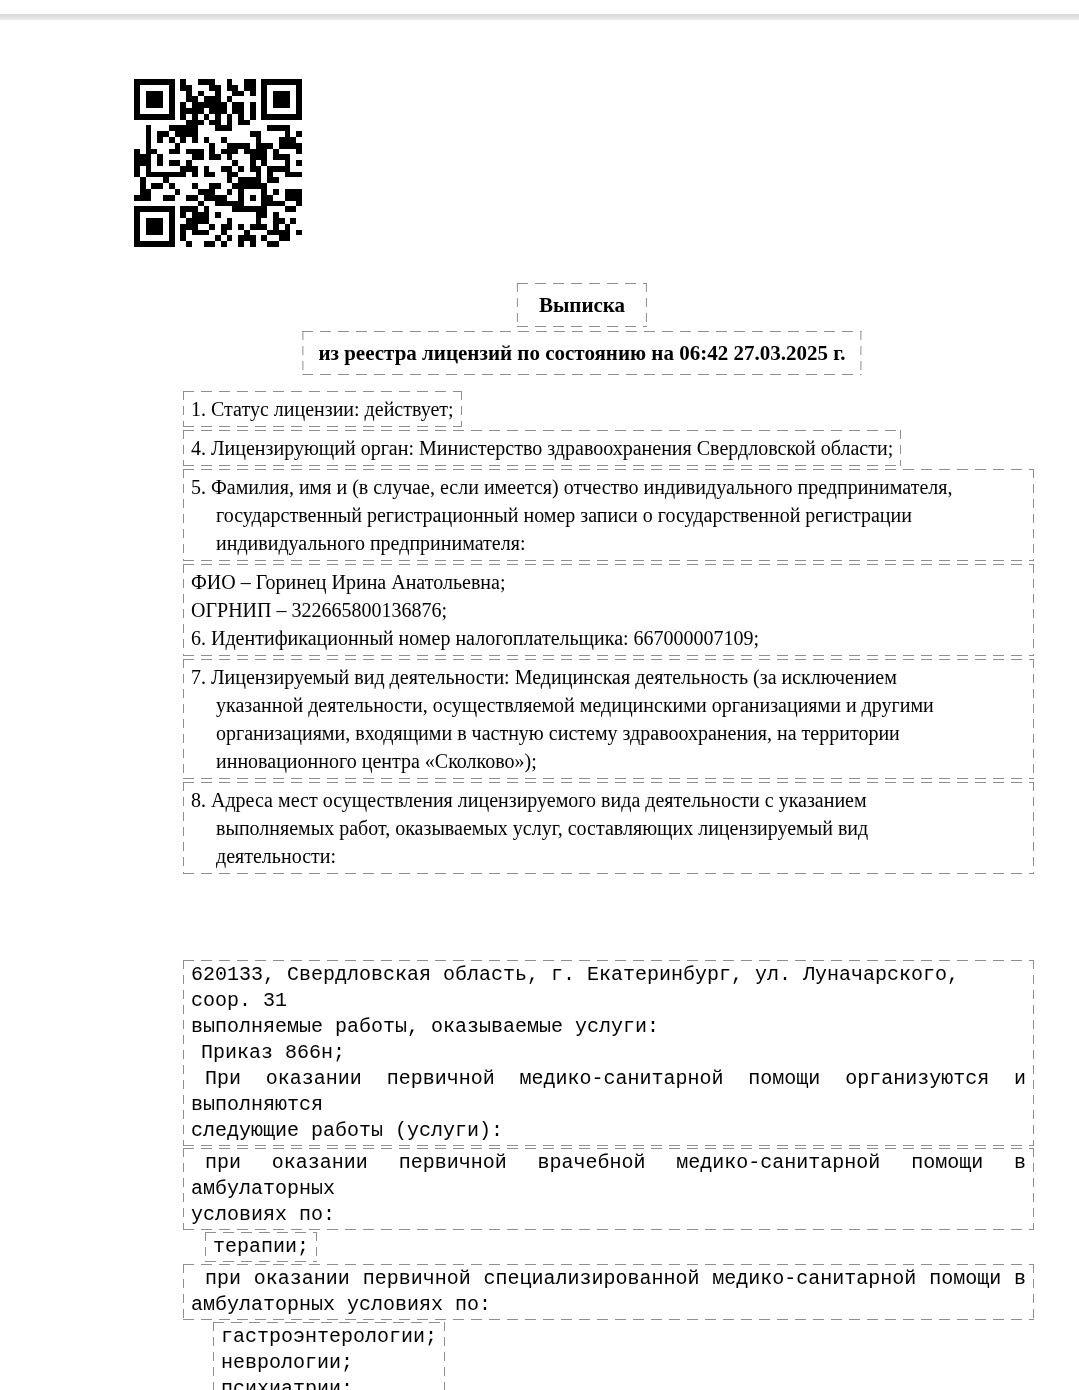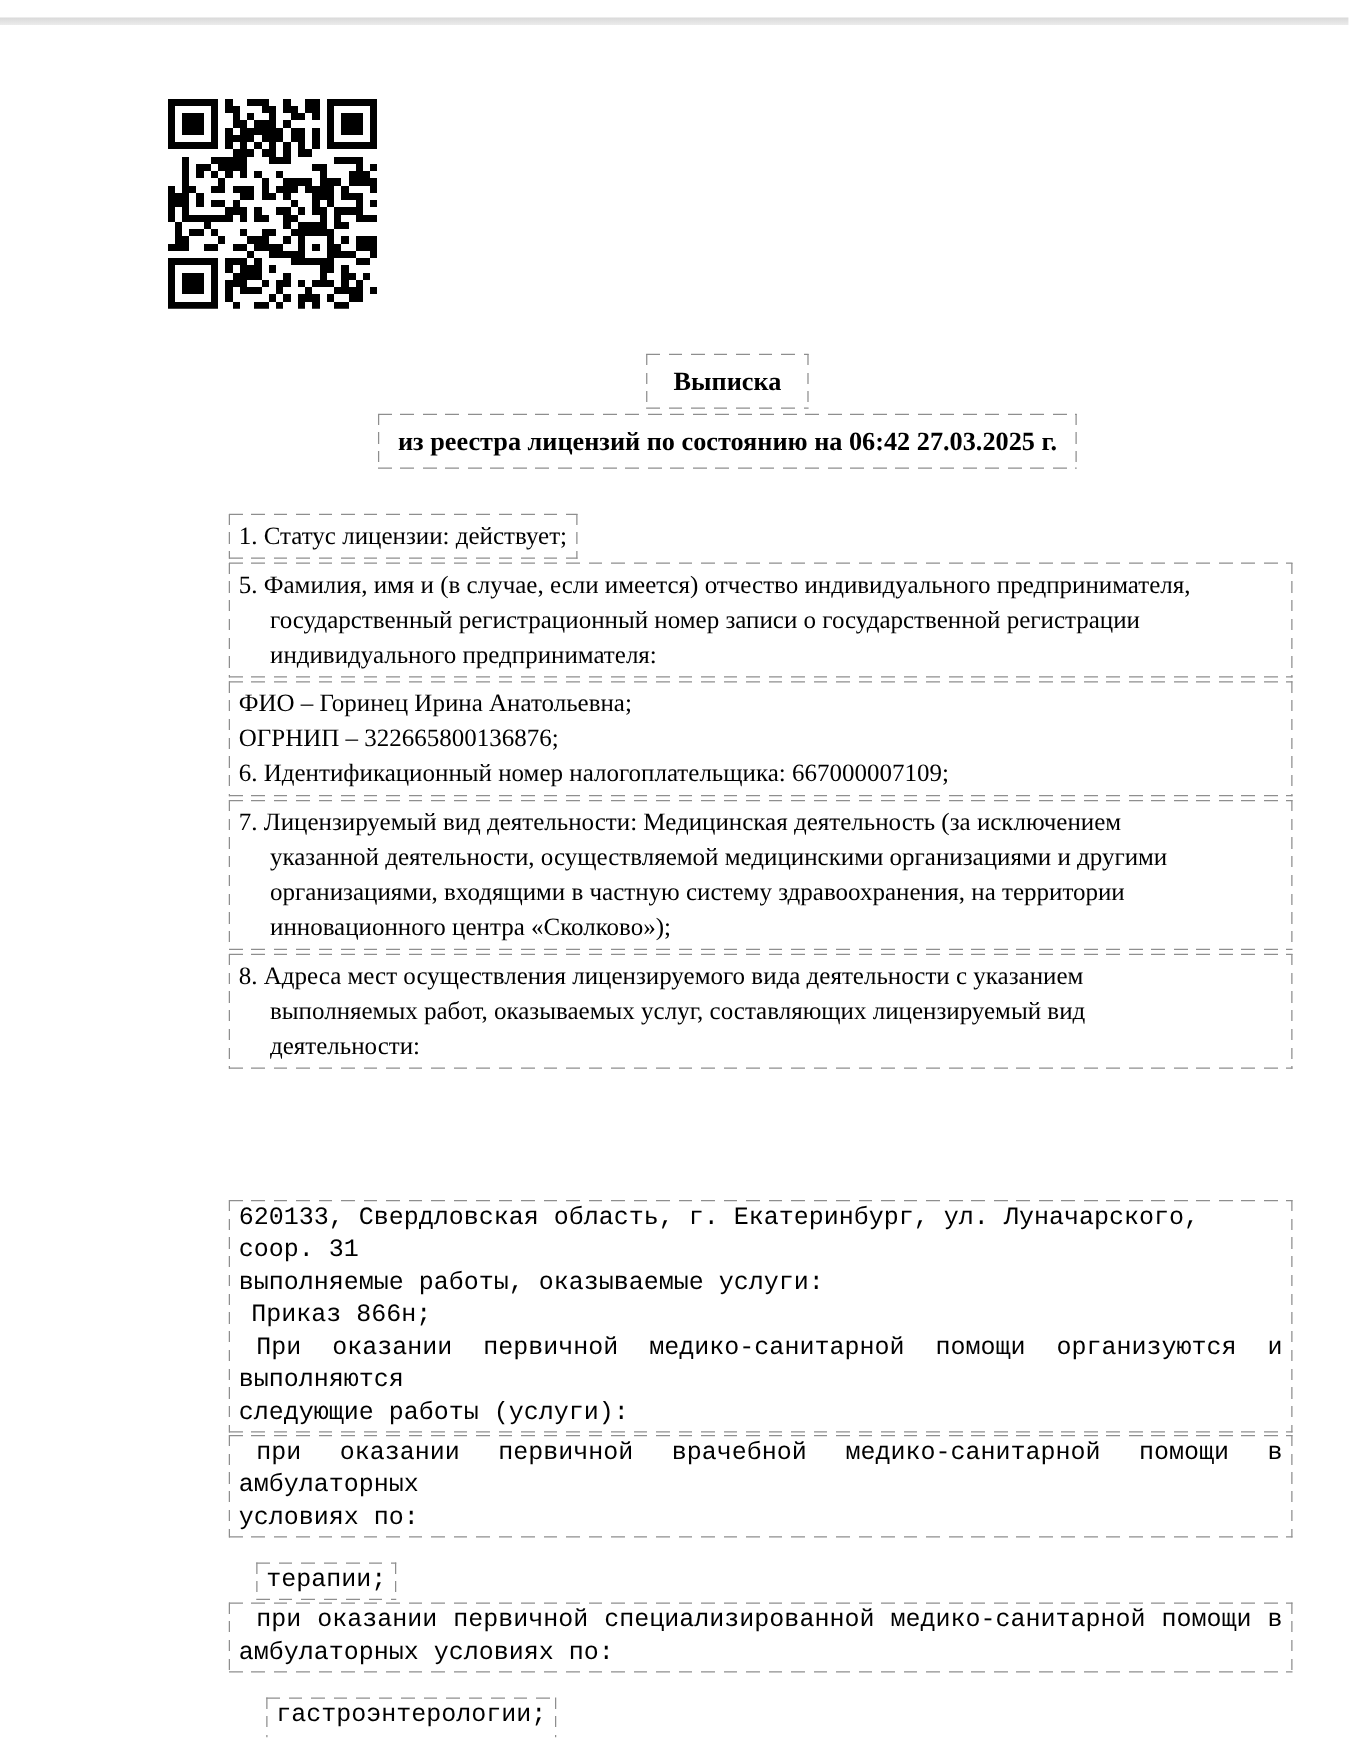--- a/index.html
+++ b/index.html
@@ -36,21 +36,21 @@
     position:absolute;top:331px;left:582px;transform:translateX(-50%);
     padding:8px 16px;font-size:21px;font-weight:bold;line-height:28px;white-space:nowrap;
   }
 
   .upper{position:absolute;left:183px;top:391px;width:851px;font-size:20px;line-height:28px;}
   .lower{position:absolute;left:183px;top:960px;width:851px;font-size:20px;line-height:26px;font-family:Liberation Mono, monospace;}
 
   .blk{box-sizing:border-box;padding:4px 8px;margin-bottom:3px;}
   .lower .blk{padding:2px 8px;margin-bottom:2px;}
 
-  .fit{width:fit-content;max-width:100%;white-space:nowrap;margin-top:20px;}
+  .fit{width:fit-content;max-width:100%;white-space:nowrap;}
   .hang{padding-left:33px;}
   .hang .ln:first-child{text-indent:-25px;}
   .just .ln:not(:last-child){text-align:justify;text-align-last:justify;}
   .ind .ln:first-child{text-indent:14px;}
   .order-line{margin-left:10px;}
   .therapy{margin-left:22px;}
   .specs{margin-left:30px;white-space:normal;}
 </style>
 </head>
 <body>
@@ -66,20 +66,21 @@
   <div class="title-box dbox">
     <span>Выписка</span>
   </div>
 
   <div class="subtitle-box dbox">
     <span>из реестра лицензий по состоянию на 06:42 27.03.2025 г.</span>
   </div>
 
   <div class="upper">
     <div class="blk dbox fit">1. Статус лицензии: действует;</div>
+    <div class="blk dbox fit">4. Лицензирующий орган: Министерство здравоохранения Свердловской области;</div>
     <div class="blk dbox hang">
         <div class="ln">5. Фамилия, имя и (в случае, если имеется) отчество индивидуального предпринимателя,</div>
         <div class="ln">государственный регистрационный номер записи о государственной регистрации</div>
         <div class="ln">индивидуального предпринимателя:</div>
       </div>
     <div class="blk dbox">
         <div class="ln">ФИО – Горинец Ирина Анатольевна;</div>
         <div class="ln">ОГРНИП – 322665800136876;</div>
         <div class="ln">6. Идентификационный номер налогоплательщика: 667000007109;</div>
       </div>

